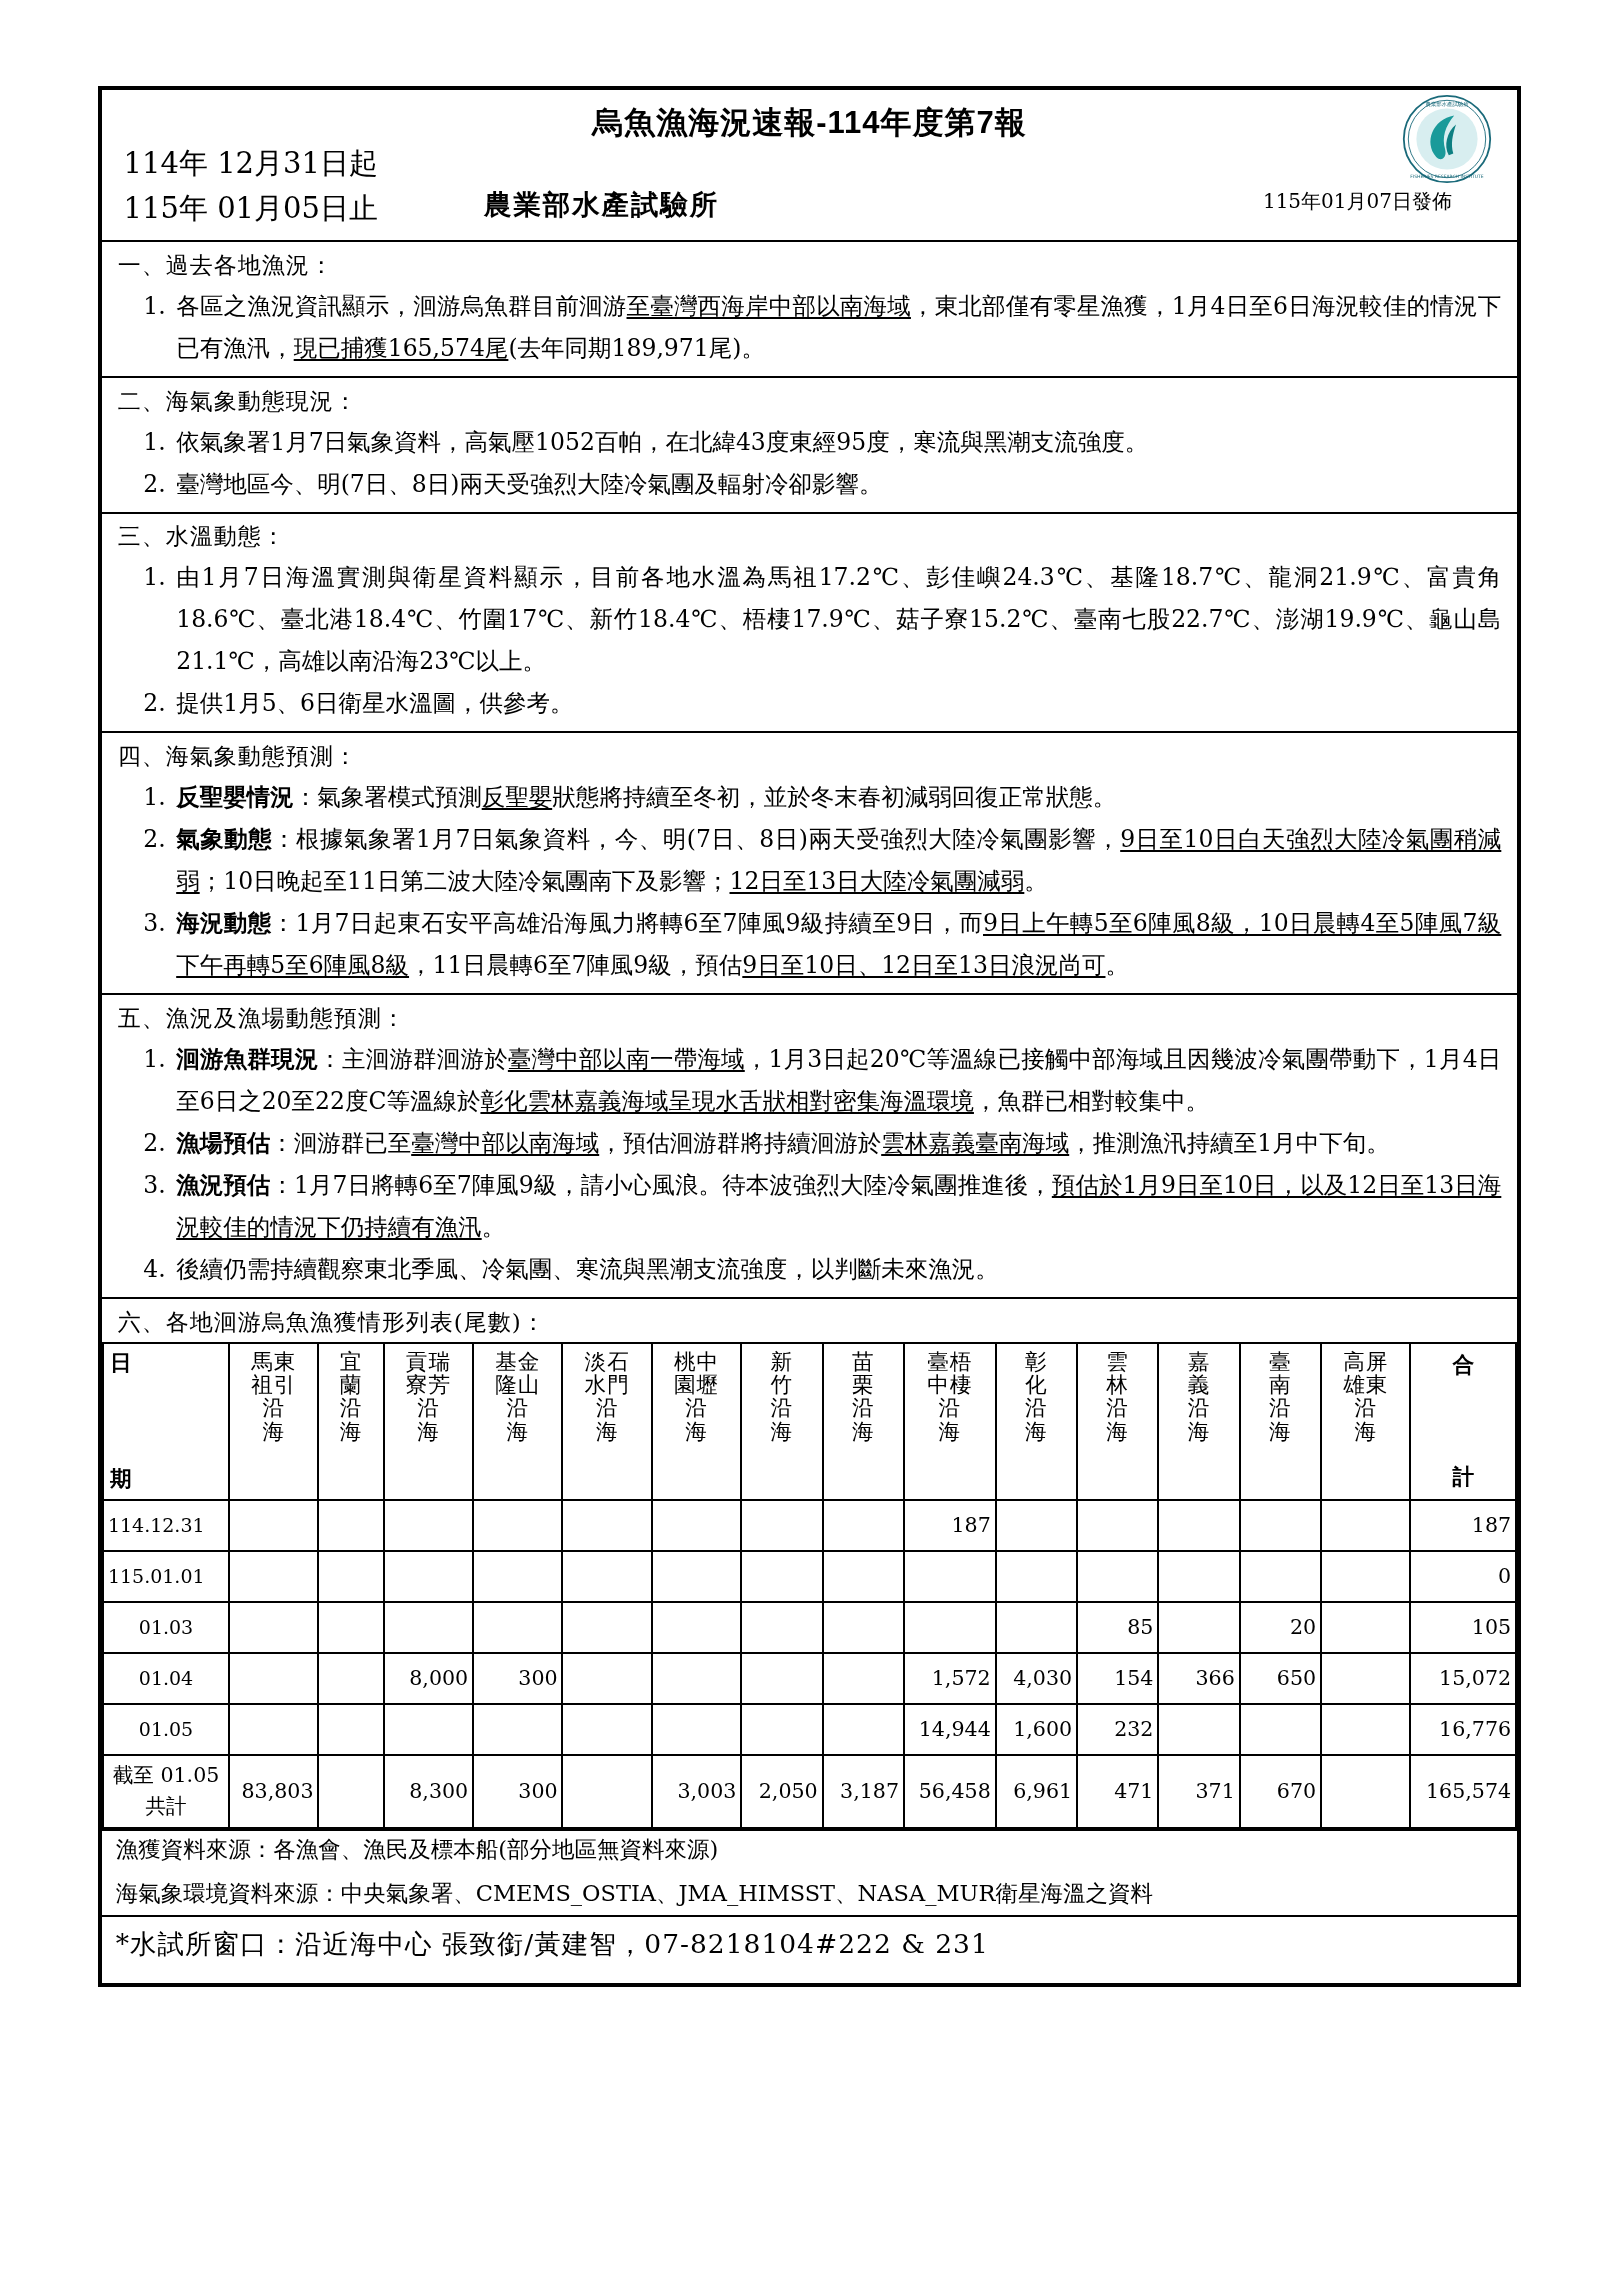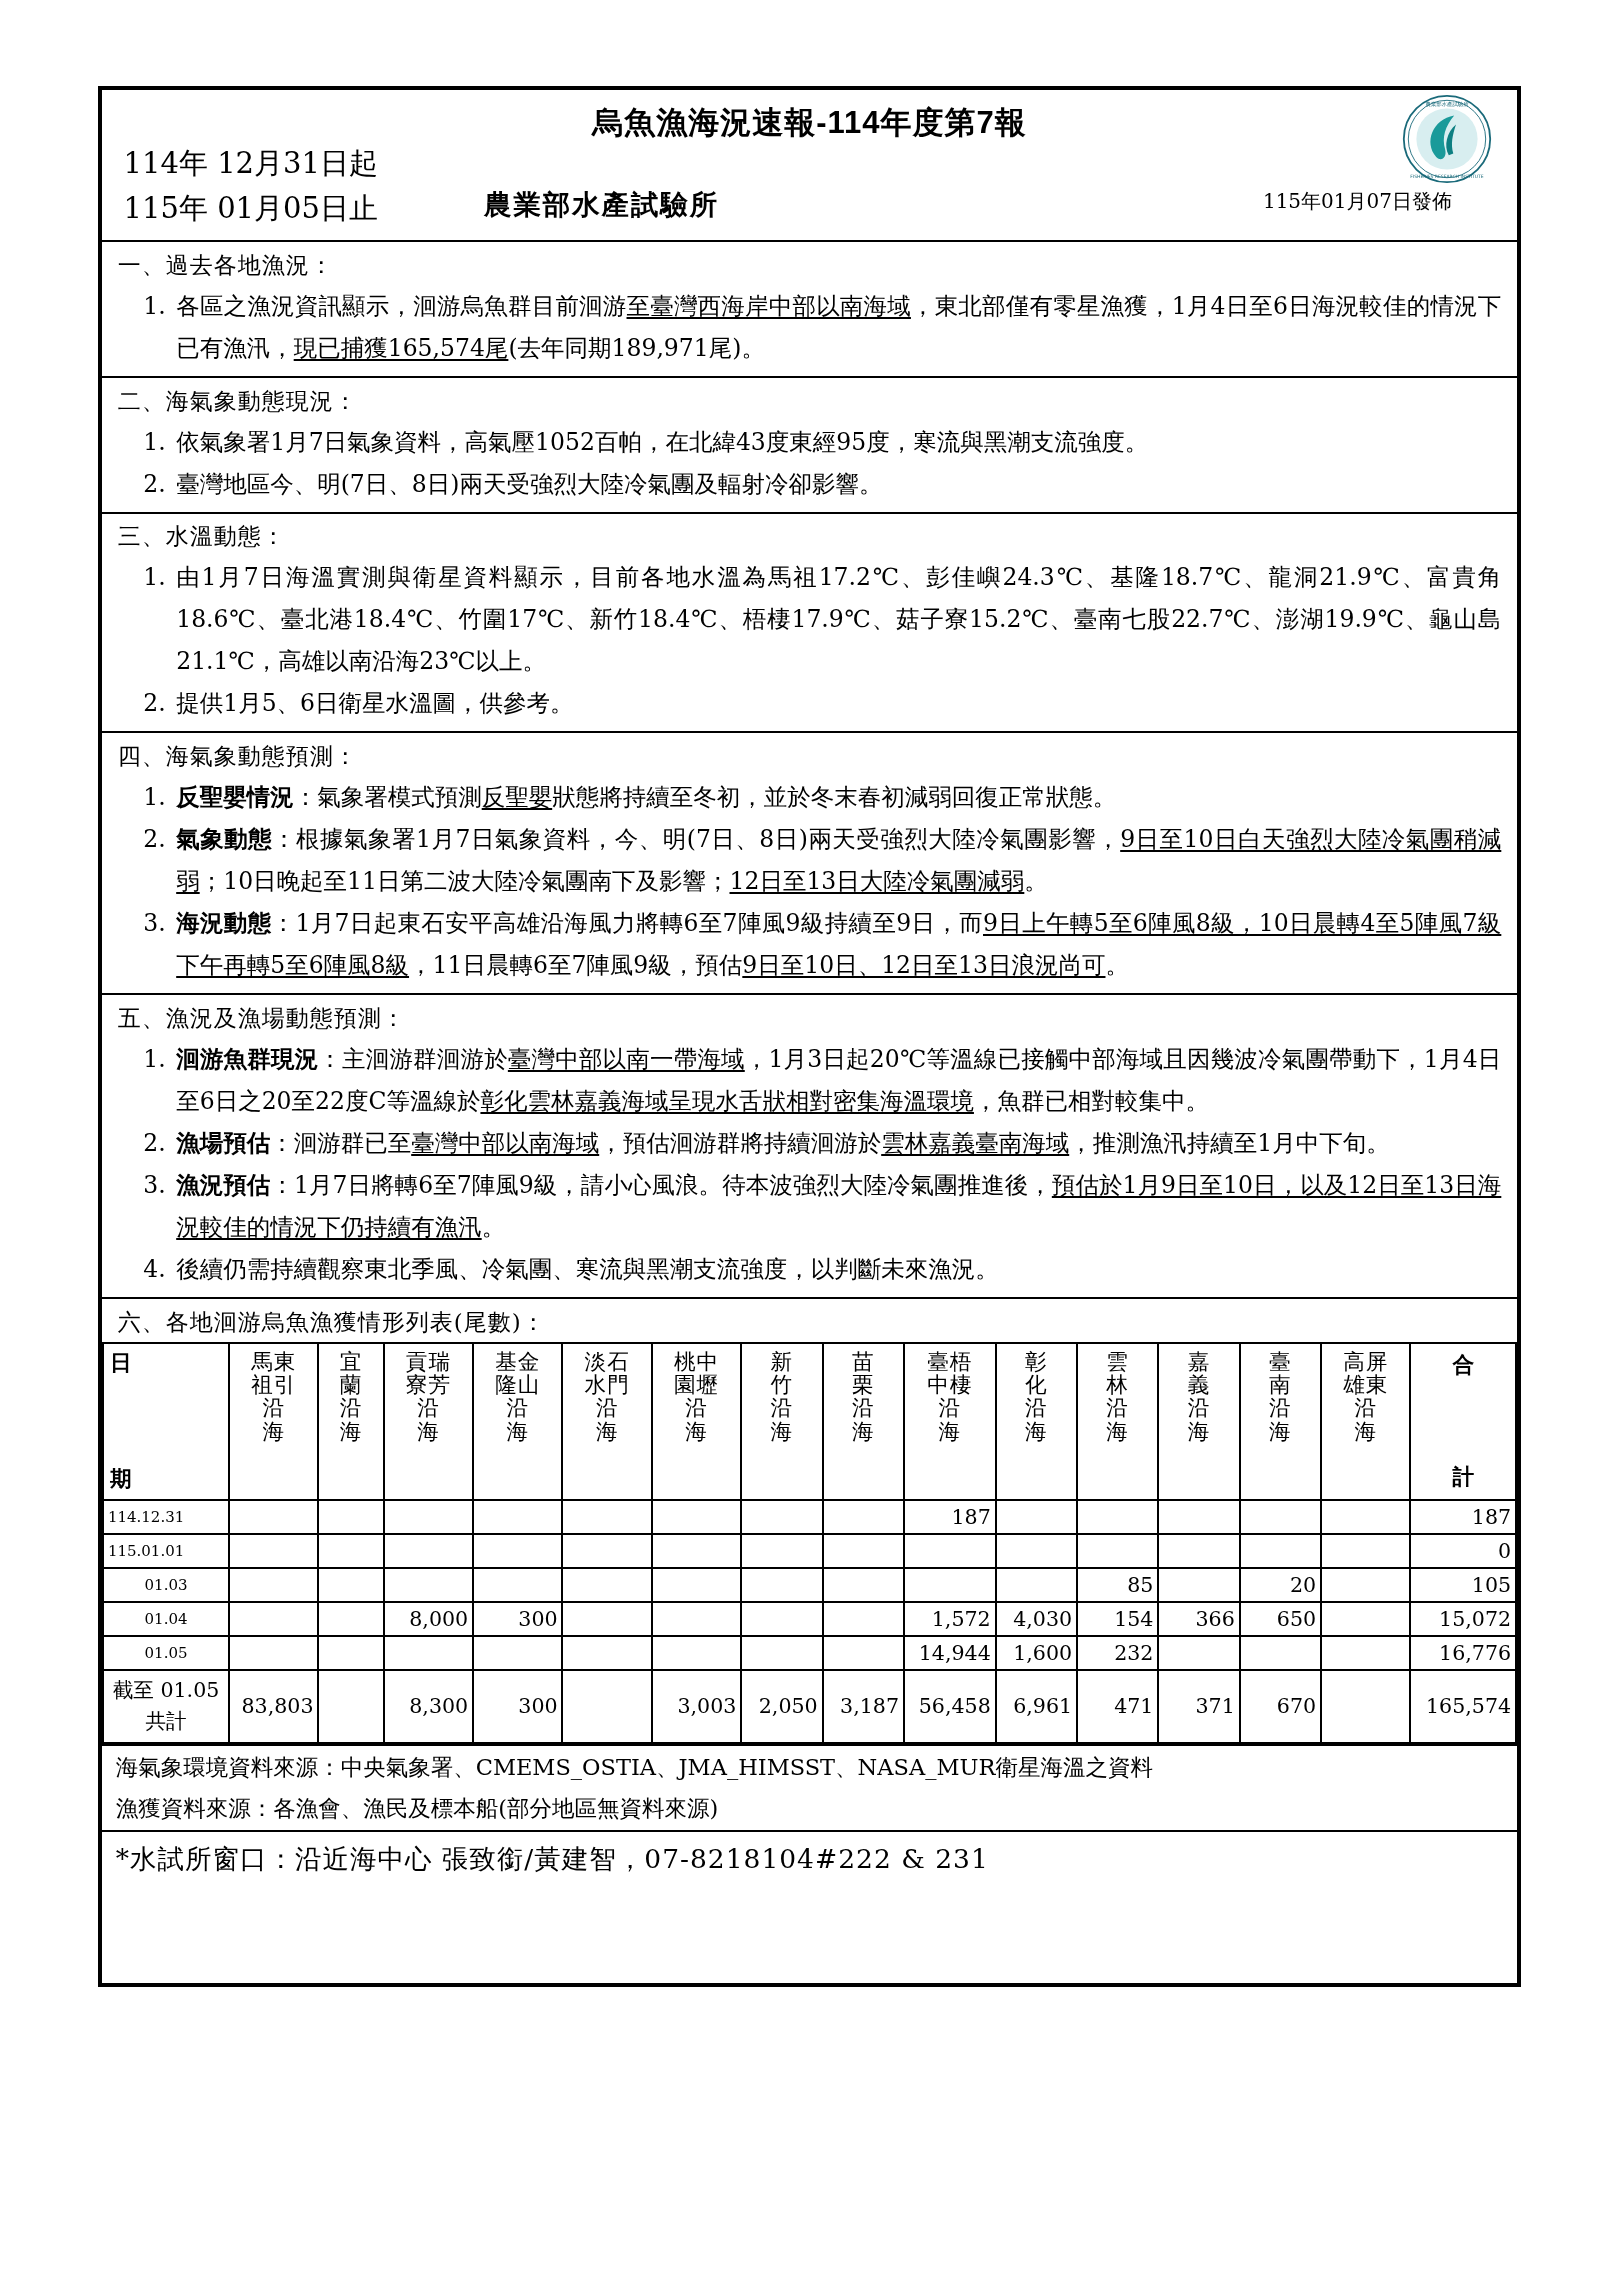--- a/index.html
+++ b/index.html
@@ -151,21 +151,21 @@
     position: relative;
     text-align: left;
     vertical-align: top;
   }
   .date-a { position: absolute; left: 5.9px; top: 3.9px; font-size: 21.6px; }
   .date-b { position: absolute; left: 5.9px; bottom: 5.9px; font-size: 21.6px; }
   th.totalhead { position: relative; }
   .tot-a { position: absolute; left: 0; right: 0; top: 5.9px; text-align: center; font-size: 21.6px; }
   .tot-b { position: absolute; left: 0; right: 0; bottom: 7.8px; text-align: center; font-size: 21.6px; }
   td.num { text-align: right; height: 33px; }
-  td.daycell { text-align: center; height: 34px; font-size: 15px; }
+  td.daycell { text-align: center; height: 51px; font-size: 19px; }
   td.daycell.lft { text-align: left; }
   tr.sumrow td { height: 73px; border-top: 2.9px solid #000; }
   td.sumlabel {
     text-align: center;
     font-size: 20.6px;
     line-height: 31px;
     padding: 2px 2.9px;
   }
 
   
@@ -557,22 +557,22 @@
               <td class="num">371</td>
               <td class="num">670</td>
               <td class="num"></td>
               <td class="num">165,574</td>
             </tr>
           </tbody>
       </table>
     </div>
 
     <div class="sect" style="padding:0;">
+      <div class="src" style="padding-top:0;">漁獲資料來源：各漁會、漁民及標本船(部分地區無資料來源)</div>
       <div class="src">海氣象環境資料來源：中央氣象署、CMEMS_OSTIA、JMA_HIMSST、NASA_MUR衛星海溫之資料</div>
-      <div class="src" style="padding-top:0;">漁獲資料來源：各漁會、漁民及標本船(部分地區無資料來源)</div>
     </div>
 
     <div class="sect" style="border-bottom:none;padding:0;">
       <div class="contact">*水試所窗口：沿近海中心 張致銜/黃建智，07-8218104#222 &amp; 231</div>
     </div>
 
   </div>
 </div>
 
 

